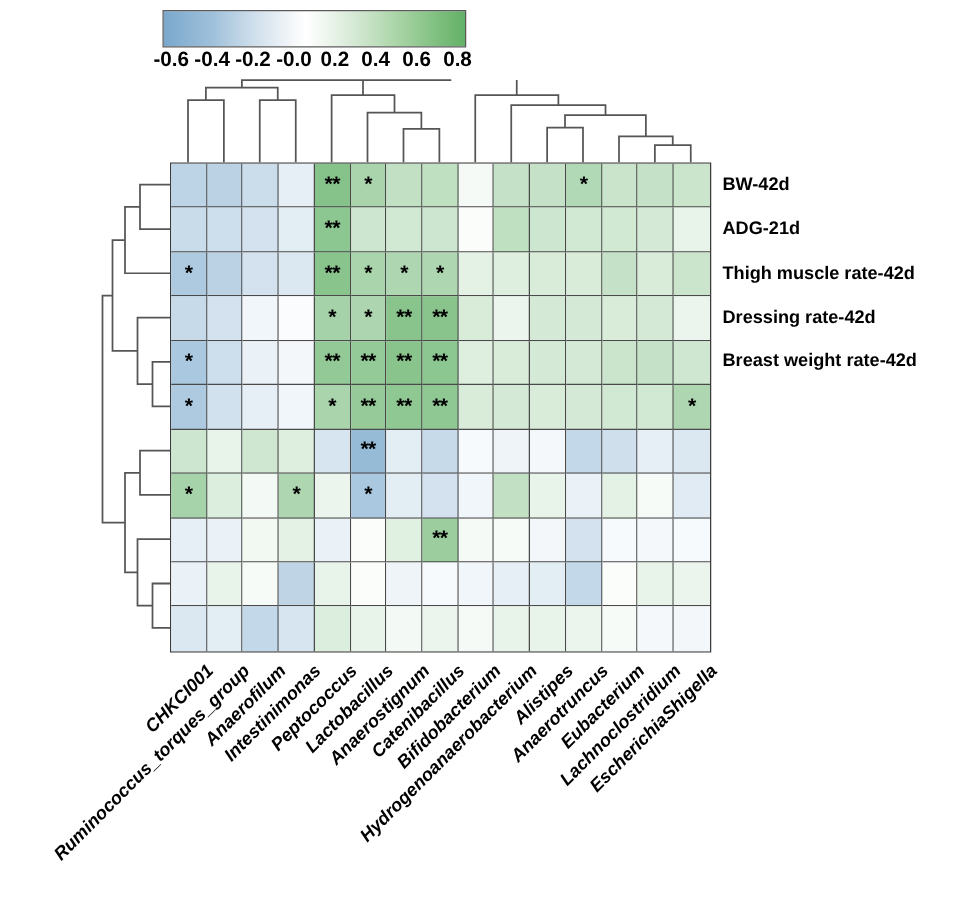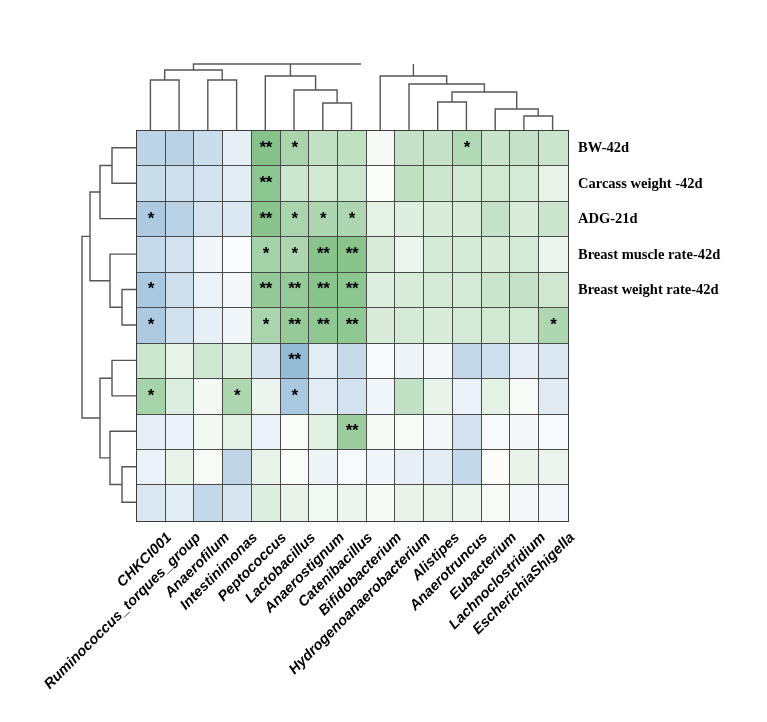--- a/index.html
+++ b/index.html
@@ -39,21 +39,21 @@
     border-right:1px solid #4a4a4a;border-bottom:1px solid #4a4a4a;
     display:flex;align-items:center;justify-content:center;
     font-size:17px;font-weight:bold;color:#000;line-height:1;
     letter-spacing:-0.5px;
   }
   .cell.lastcol{border-right:none;}
   .cell.lastrow{border-bottom:none;}
   .stars{margin-top:-2px;}
 
   
-  #rowlabels{position:absolute;left:578px;top:130px;font-family:Liberation Serif, serif;}
+  #rowlabels{position:absolute;left:578px;top:130px;}
   .rowlabel{
     height:35.45px;display:flex;align-items:center;
     font-size:14.5px;font-weight:bold;color:#000;white-space:nowrap;
   }
 
   
   #collabels{position:absolute;left:0px;top:525px;width:767px;height:190px;}
   .collabel{
     position:absolute;
     font-size:14.5px;font-weight:bold;font-style:italic;color:#000;
@@ -61,20 +61,33 @@
     transform-origin:right top;
     transform:rotate(-45deg);
     text-align:right;
   }
 </style>
 </head>
 <body>
 
 <div id="stage">
 
+  <div id="legend">
+    <div id="legend-bar"></div>
+    <div id="legend-ticks">
+        <span style="left: 7px;">-0.6</span>
+        <span style="left: 39.7143px;">-0.4</span>
+        <span style="left: 72.4286px;">-0.2</span>
+        <span style="left: 105.143px;">-0.0</span>
+        <span style="left: 137.857px;">0.2</span>
+        <span style="left: 170.571px;">0.4</span>
+        <span style="left: 203.286px;">0.6</span>
+        <span style="left: 236px;">0.8</span>
+      </div>
+  </div>
 
   <div class="dendro" id="coldendro" style="left:136px;top:62px;">
     <svg width="432" height="68" viewBox="0 0 432 68">
       <g fill="none" stroke="#555" stroke-width="1.4">
 
         <path d="M14.4,68 L14.4,18 L43.1,18 L43.1,68"></path>
 
         <path d="M71.8,68 L71.8,18 L100.6,18 L100.6,68"></path>
 
         <path d="M28.7,18 L28.7,8 L86.2,8 L86.2,18"></path>
@@ -353,23 +366,23 @@
       <div class="cell lastrow" style="background: rgb(232, 244, 233);"></div>
       <div class="cell lastrow" style="background: rgb(232, 244, 233);"></div>
       <div class="cell lastrow" style="background: rgb(236, 245, 237);"></div>
       <div class="cell lastrow" style="background: rgb(247, 251, 248);"></div>
       <div class="cell lastrow" style="background: rgb(245, 248, 251);"></div>
       <div class="cell lastcol lastrow" style="background: rgb(243, 247, 250);"></div>
     </div>
 
   <div id="rowlabels">
       <div class="rowlabel">BW-42d</div>
-      <div class="rowlabel">Carcass weight -42d</div>
       <div class="rowlabel">ADG-21d</div>
-      <div class="rowlabel">Breast muscle rate-42d</div>
+      <div class="rowlabel">Thigh muscle rate-42d</div>
+      <div class="rowlabel">Dressing rate-42d</div>
       <div class="rowlabel">Breast weight rate-42d</div>
     </div>
 
   <div id="collabels">
       <div class="collabel" style="left: 163.293px; top: 4px; transform: translateX(-100%) rotate(-45deg); transform-origin: right top;">CHKCI001</div>
       <div class="collabel" style="left: 192.023px; top: 4px; transform: translateX(-100%) rotate(-45deg); transform-origin: right top;">Ruminococcus_torques_group</div>
       <div class="collabel" style="left: 220.754px; top: 4px; transform: translateX(-100%) rotate(-45deg); transform-origin: right top;">Anaerofilum</div>
       <div class="collabel" style="left: 249.483px; top: 4px; transform: translateX(-100%) rotate(-45deg); transform-origin: right top;">Intestinimonas</div>
       <div class="collabel" style="left: 278.214px; top: 4px; transform: translateX(-100%) rotate(-45deg); transform-origin: right top;">Peptococcus</div>
       <div class="collabel" style="left: 306.943px; top: 4px; transform: translateX(-100%) rotate(-45deg); transform-origin: right top;">Lactobacillus</div>

